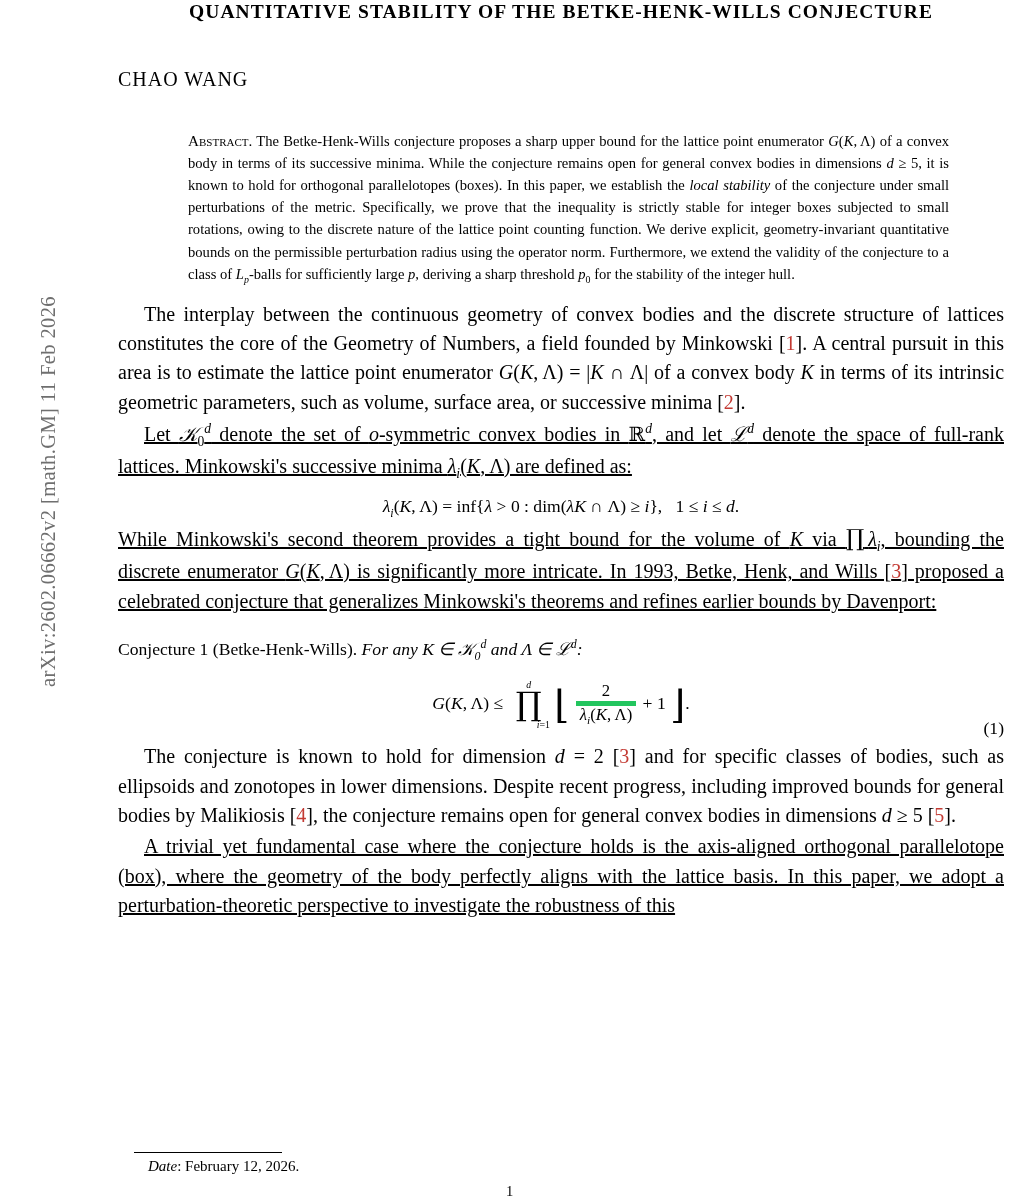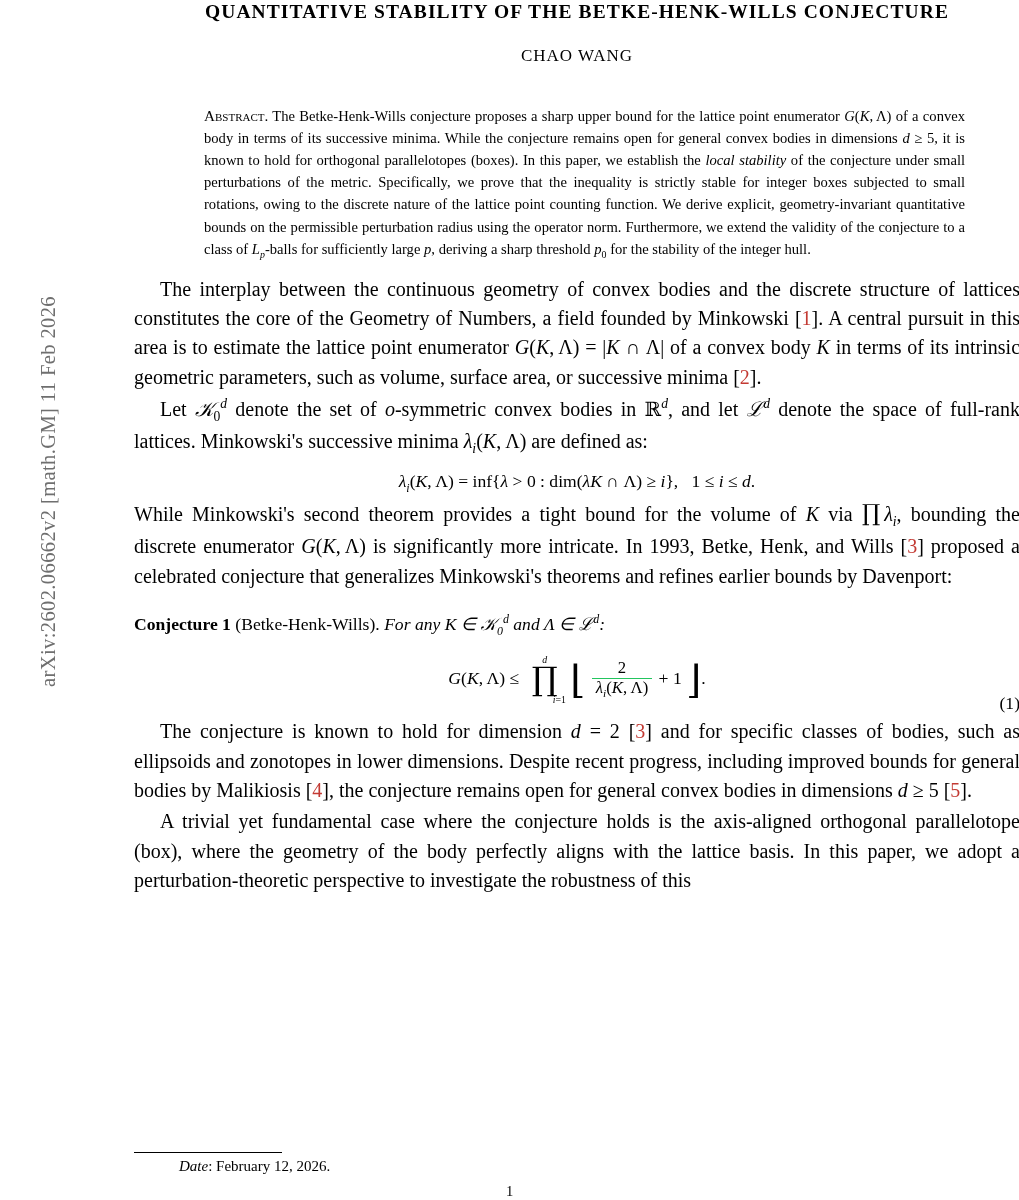--- a/index.html
+++ b/index.html
@@ -30,38 +30,37 @@
     transform-origin: center center;
     font-family: "Liberation Serif", serif;
     font-size: 20.5px;
     letter-spacing: 0.4px;
     color: #6f6f6f;
     white-space: nowrap;
     text-align: center;
   }
   .content {
     position: absolute;
-    left: 134px;
+    left: 118px;
     top: 0px;
     width: 886px;
   }
   .title {
     text-align: center;
     font-size: 19.5px;
     font-weight: bold;
     letter-spacing: 1.1px;
     line-height: 1.42;
     margin-top: -2px;
     text-transform: uppercase;
   }
   .author {
-    text-align: center;
-    font-size: 17px;
+    font-size: 20px;
     letter-spacing: 1.0px;
-    margin-top: 20px;
+    margin-top: 42px;
   }
   .abstract {
     margin: 38px 55px 0 70px;
     font-size: 14.6px;
     line-height: 1.52;
     text-align: justify;
   }
   .abstract .lead {
     font-variant: small-caps;
     font-size: 15.2px;
@@ -73,21 +72,21 @@
     font-variant: small-caps;
     letter-spacing: 0.5px;
   }
   .body-text {
     font-size: 20px;
     line-height: 1.47;
     text-align: justify;
     margin-top: 13px;
   }
   .body-text.indent { text-indent: 26px; }
-  .body-text.tight { margin-top: 2px; }
+  .body-text.tight { margin-top: 2px; text-decoration: underline; }
   .cite { color: #c33a33; }
   .eq {
     text-align: center;
     font-size: 17.6px;
     margin-top: 12px;
   }
   .eq-row {
     position: relative;
     margin-top: 16px;
     margin-bottom: 10px;
@@ -101,31 +100,31 @@
     right: 0;
     top: 38px;
   }
   i, em { font-style: italic; }
   .mathit { font-style: italic; font-family: "Liberation Serif", serif; }
   .cal { font-style: italic; font-family: "DejaVu Serif", serif; }
   .bb { font-family: "DejaVu Serif", serif; }
   sub { font-size: 0.68em; }
   sup { font-size: 0.68em; }
   .conj-head { font-size: 17.6px; margin-top: 20px; }
-  .conj-head b { font-weight: bold; }
+  .conj-head b { font-weight: normal; }
   .frac {
     display: inline-block;
     vertical-align: middle;
     text-align: center;
     font-size: 0.95em;
     line-height: 1.12;
     margin: 0 2px;
   }
   .frac .num { display: block; padding: 0 4px; }
-  .frac .den { display: block; border-top: 1px solid #22c55e; padding: 0 4px; }
+  .frac .den { display: block; border-top: 5px solid #22c55e; padding: 0 4px; }
   .bigprod {
     display: inline-block;
     vertical-align: middle;
     text-align: center;
     line-height: 0.95;
   }
   .bigprod .lim-top { display: block; font-size: 0.56em; }
   .bigprod .sym { display: block; font-size: 1.85em; font-family: "DejaVu Serif", serif; }
   .bigprod .lim-bot { display: block; font-size: 0.56em; margin-left: 29px; }
   .floorl, .floorr {
@@ -140,21 +139,20 @@
     left: 134px;
     top: 1152px;
     width: 148px;
     border-top: 1px solid #000;
   }
   .date-line {
     position: absolute;
     left: 148px;
     top: 1158px;
     font-size: 15px;
-    margin-left: 31px;
   }
   .page-num {
     position: absolute;
     left: 0;
     top: 1183px;
     width: 1019px;
     text-align: center;
     font-size: 14.5px;
   }
 </style>

